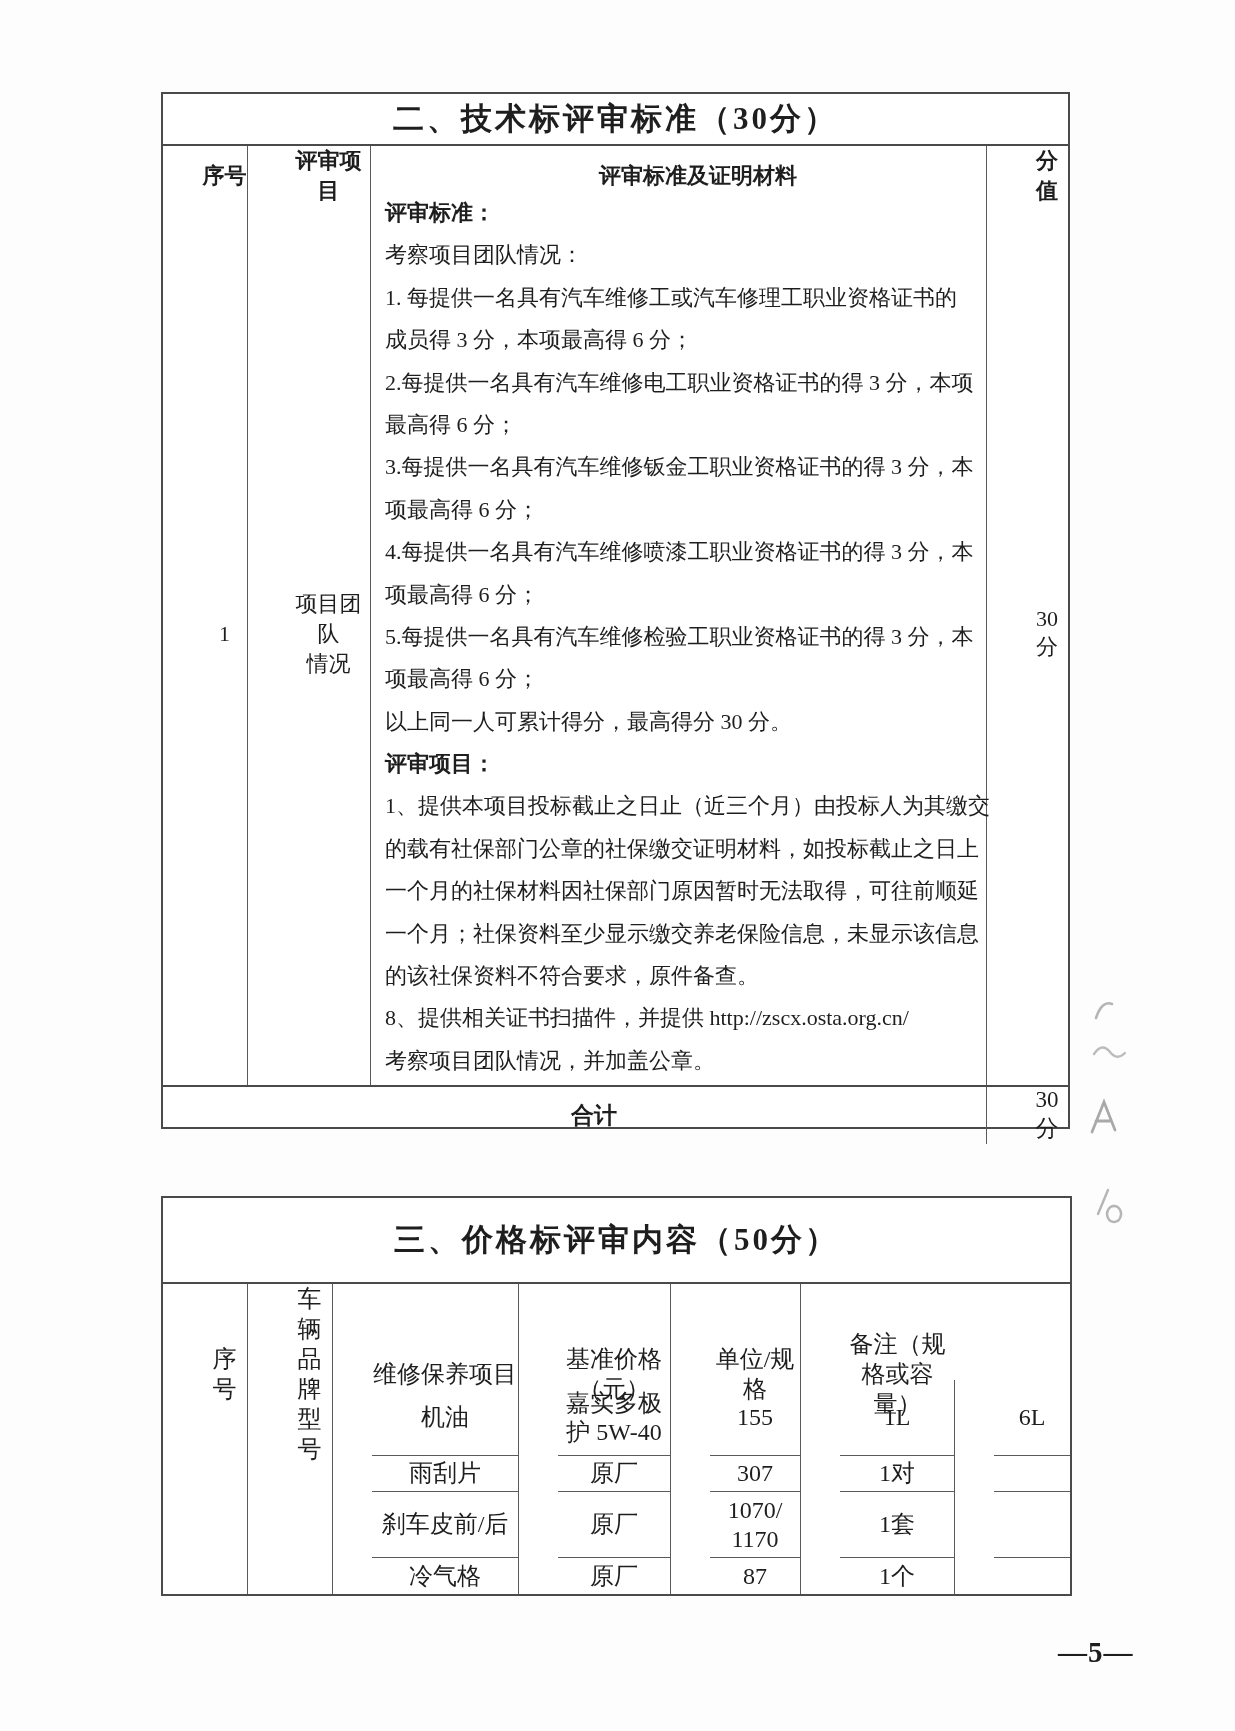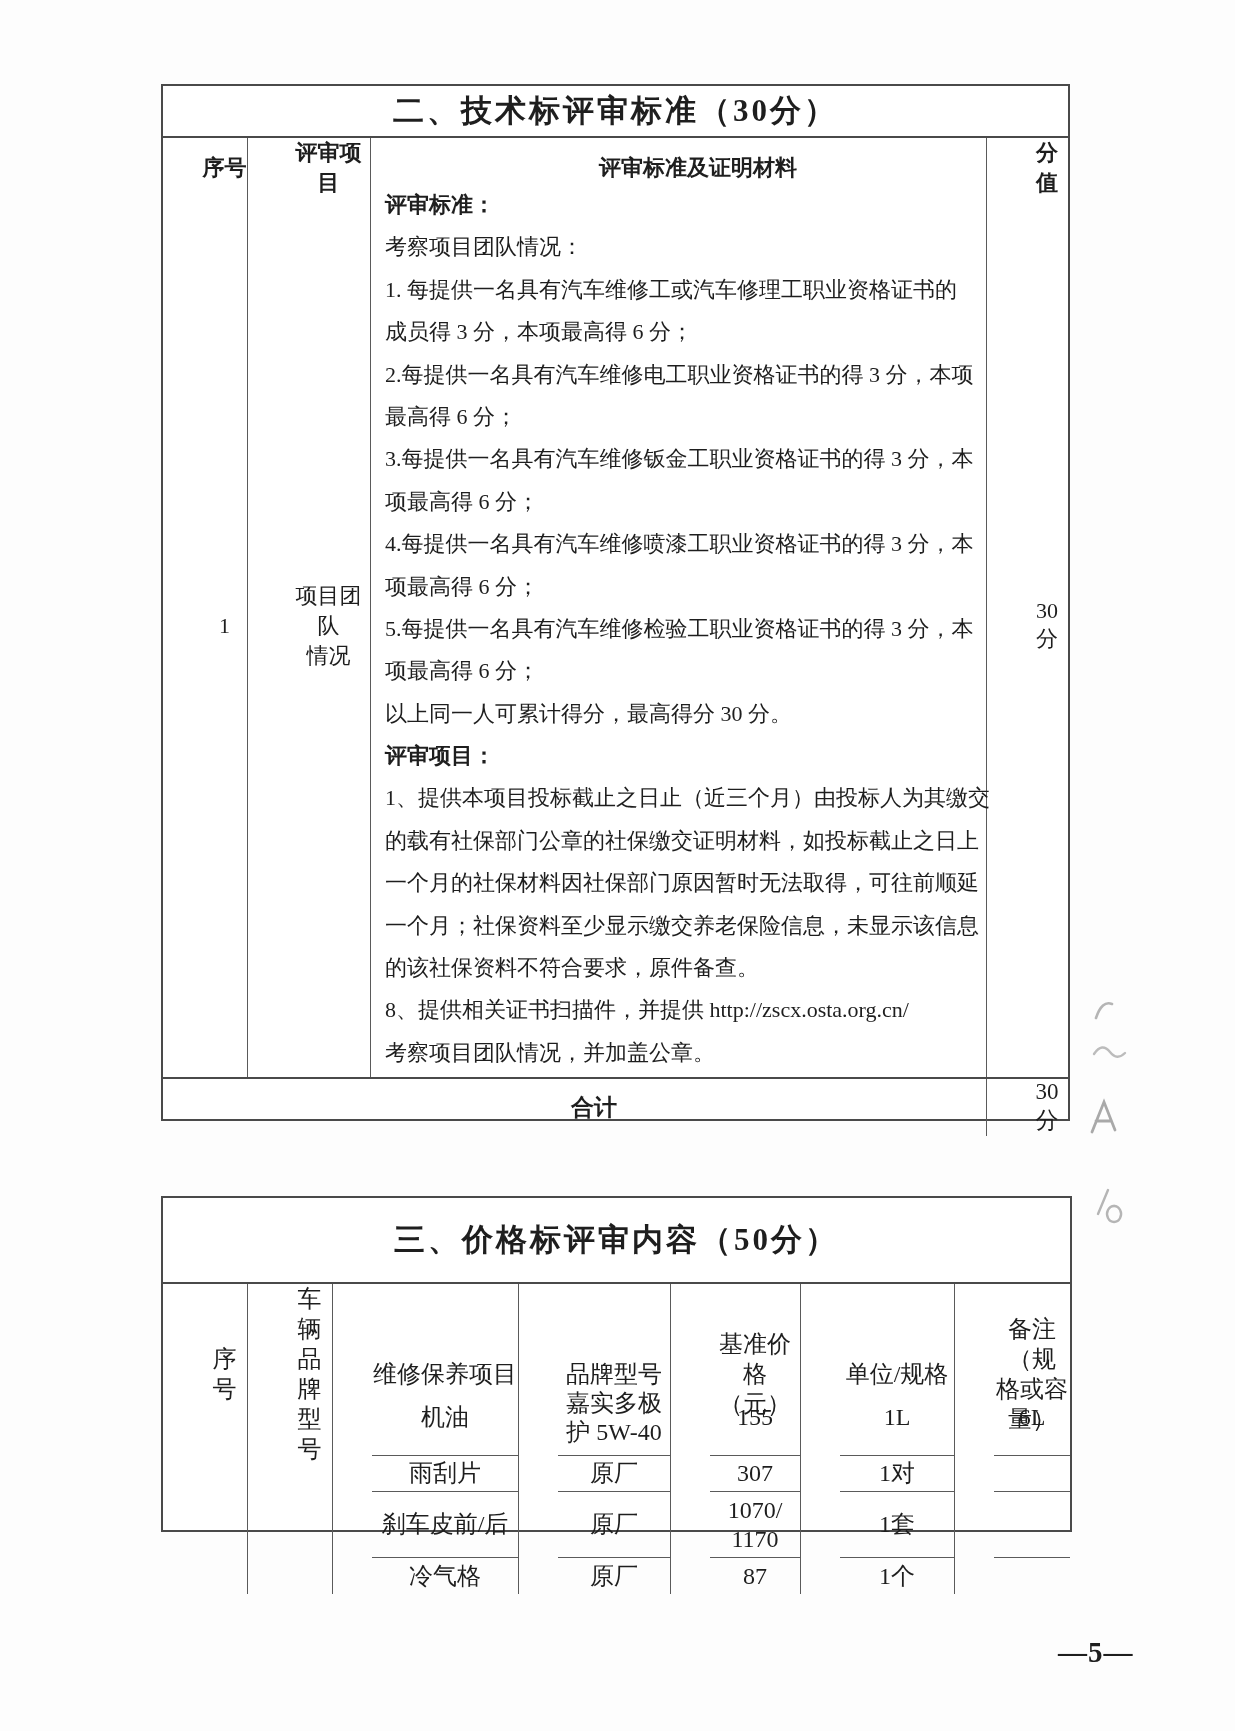--- a/index.html
+++ b/index.html
@@ -15,35 +15,35 @@
 
   
   .doc-table{position:absolute;background:#fff;border:2px solid #4a4a4a;box-sizing:border-box;}
   .t-title{display:flex;align-items:center;justify-content:center;
     font-size:31px;font-weight:bold;letter-spacing:3px;border-bottom:2px solid #4a4a4a;box-sizing:border-box;}
   .cell{display:flex;align-items:center;justify-content:center;text-align:center;box-sizing:border-box;margin-left:39px;}
   .br{border-right:1px solid #5a5a5a;}
   .bb{border-bottom:1px solid #5a5a5a;}
 
   
-  #table1{left:161px;top:84px;width:909px;height:1037px;}
+  #table1{left:161px;top:92px;width:909px;height:1037px;}
   #table1 .t-title{height:52px;}
   .t1-header{display:grid;grid-template-columns:85px 123px 616px 1fr;height:37px;}
   .t1-header .cell{font-size:22px;font-weight:bold;}
   .t1-body{display:grid;grid-template-columns:85px 123px 616px 1fr;height:902px;}
   .t1-body .cell{font-size:22px;}
   .criteria-cell{display:block;text-align:left;padding:9px 10px 0 14px;font-size:22px;box-sizing:border-box;}
   .criteria-cell .line{line-height:42.4px;height:42.4px;white-space:nowrap;}
   .criteria-cell .line.heading{font-weight:bold;}
   .t1-total{display:grid;grid-template-columns:824px 1fr;height:44px;border-top:2px solid #4a4a4a;}
   .t1-total .cell{font-size:23px;}
   .t1-total .total-label{font-weight:bold;}
 
   
-  #table2{left:161px;top:1196px;width:911px;height:336px;}
+  #table2{left:161px;top:1196px;width:911px;height:400px;}
   #table2 .t-title{height:86px;}
   .t2-header{display:grid;grid-template-columns:85px 85px 186px 152px 130px 154px 1fr;height:96px;}
   .t2-header .cell{font-size:24px;line-height:30px;}
   .t2-body{display:grid;grid-template-columns:85px 85px 186px 152px 130px 154px 1fr;
     grid-template-rows:76px 36px 66px 36px;}
   .t2-body .cell{font-size:24px;line-height:29px;}
   .rowspan4{grid-row:1 / 5;}
   .col1{grid-column:1;} .col2{grid-column:2;}
   .wrapnum{word-break:break-all;padding:0 14px;}
   .wrapbrand{padding:0 8px;}
@@ -104,21 +104,20 @@
 <div class="doc-table" id="table2">
   <div class="t-title">三、价格标评审内容（50分）</div>
 
   <div class="t2-header">
     <div class="cell br pre">序
 号</div>
     <div class="cell br pre">车辆
 品牌
 型号</div>
     <div class="cell br">维修保养项目</div>
-    <div class="cell br">品牌型号</div>
     <div class="cell br pre">基准价格
 （元）</div>
     <div class="cell br">单位/规格</div>
     <div class="cell pre">备注（规
 格或容
 量）</div>
   </div>
 
   <div class="t2-body">
     <div class="cell br rowspan4 col1"></div>

